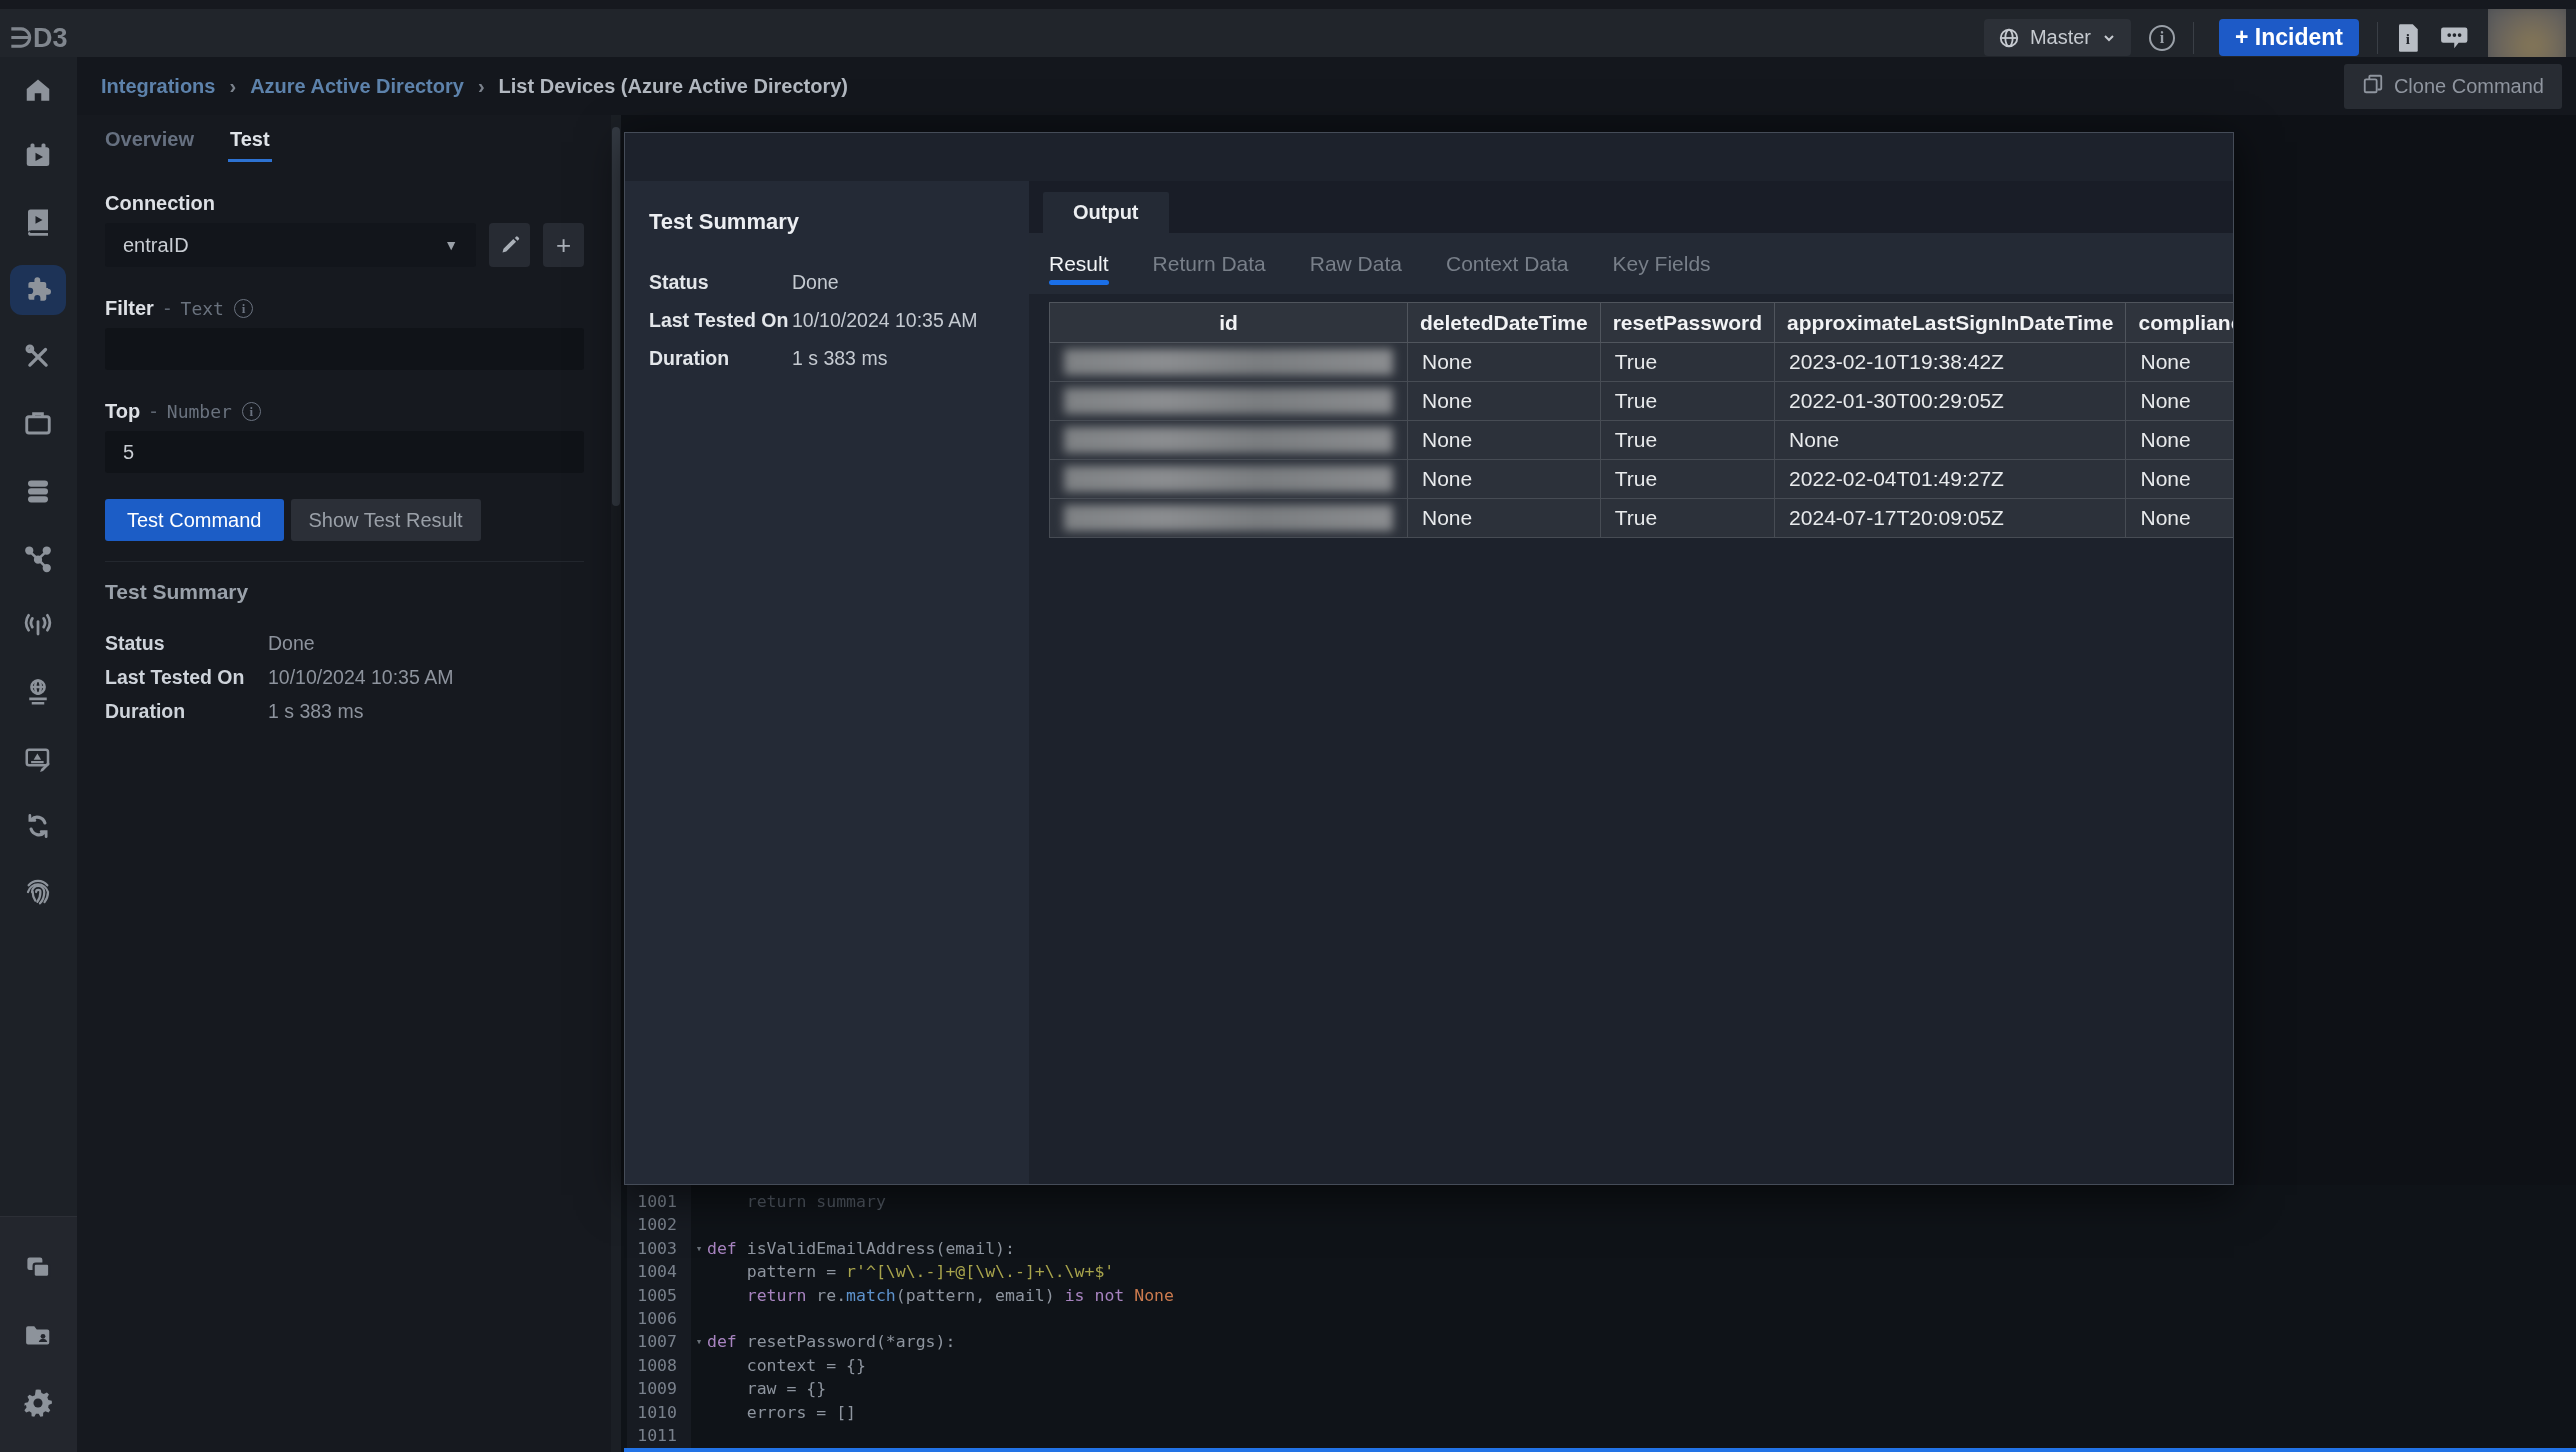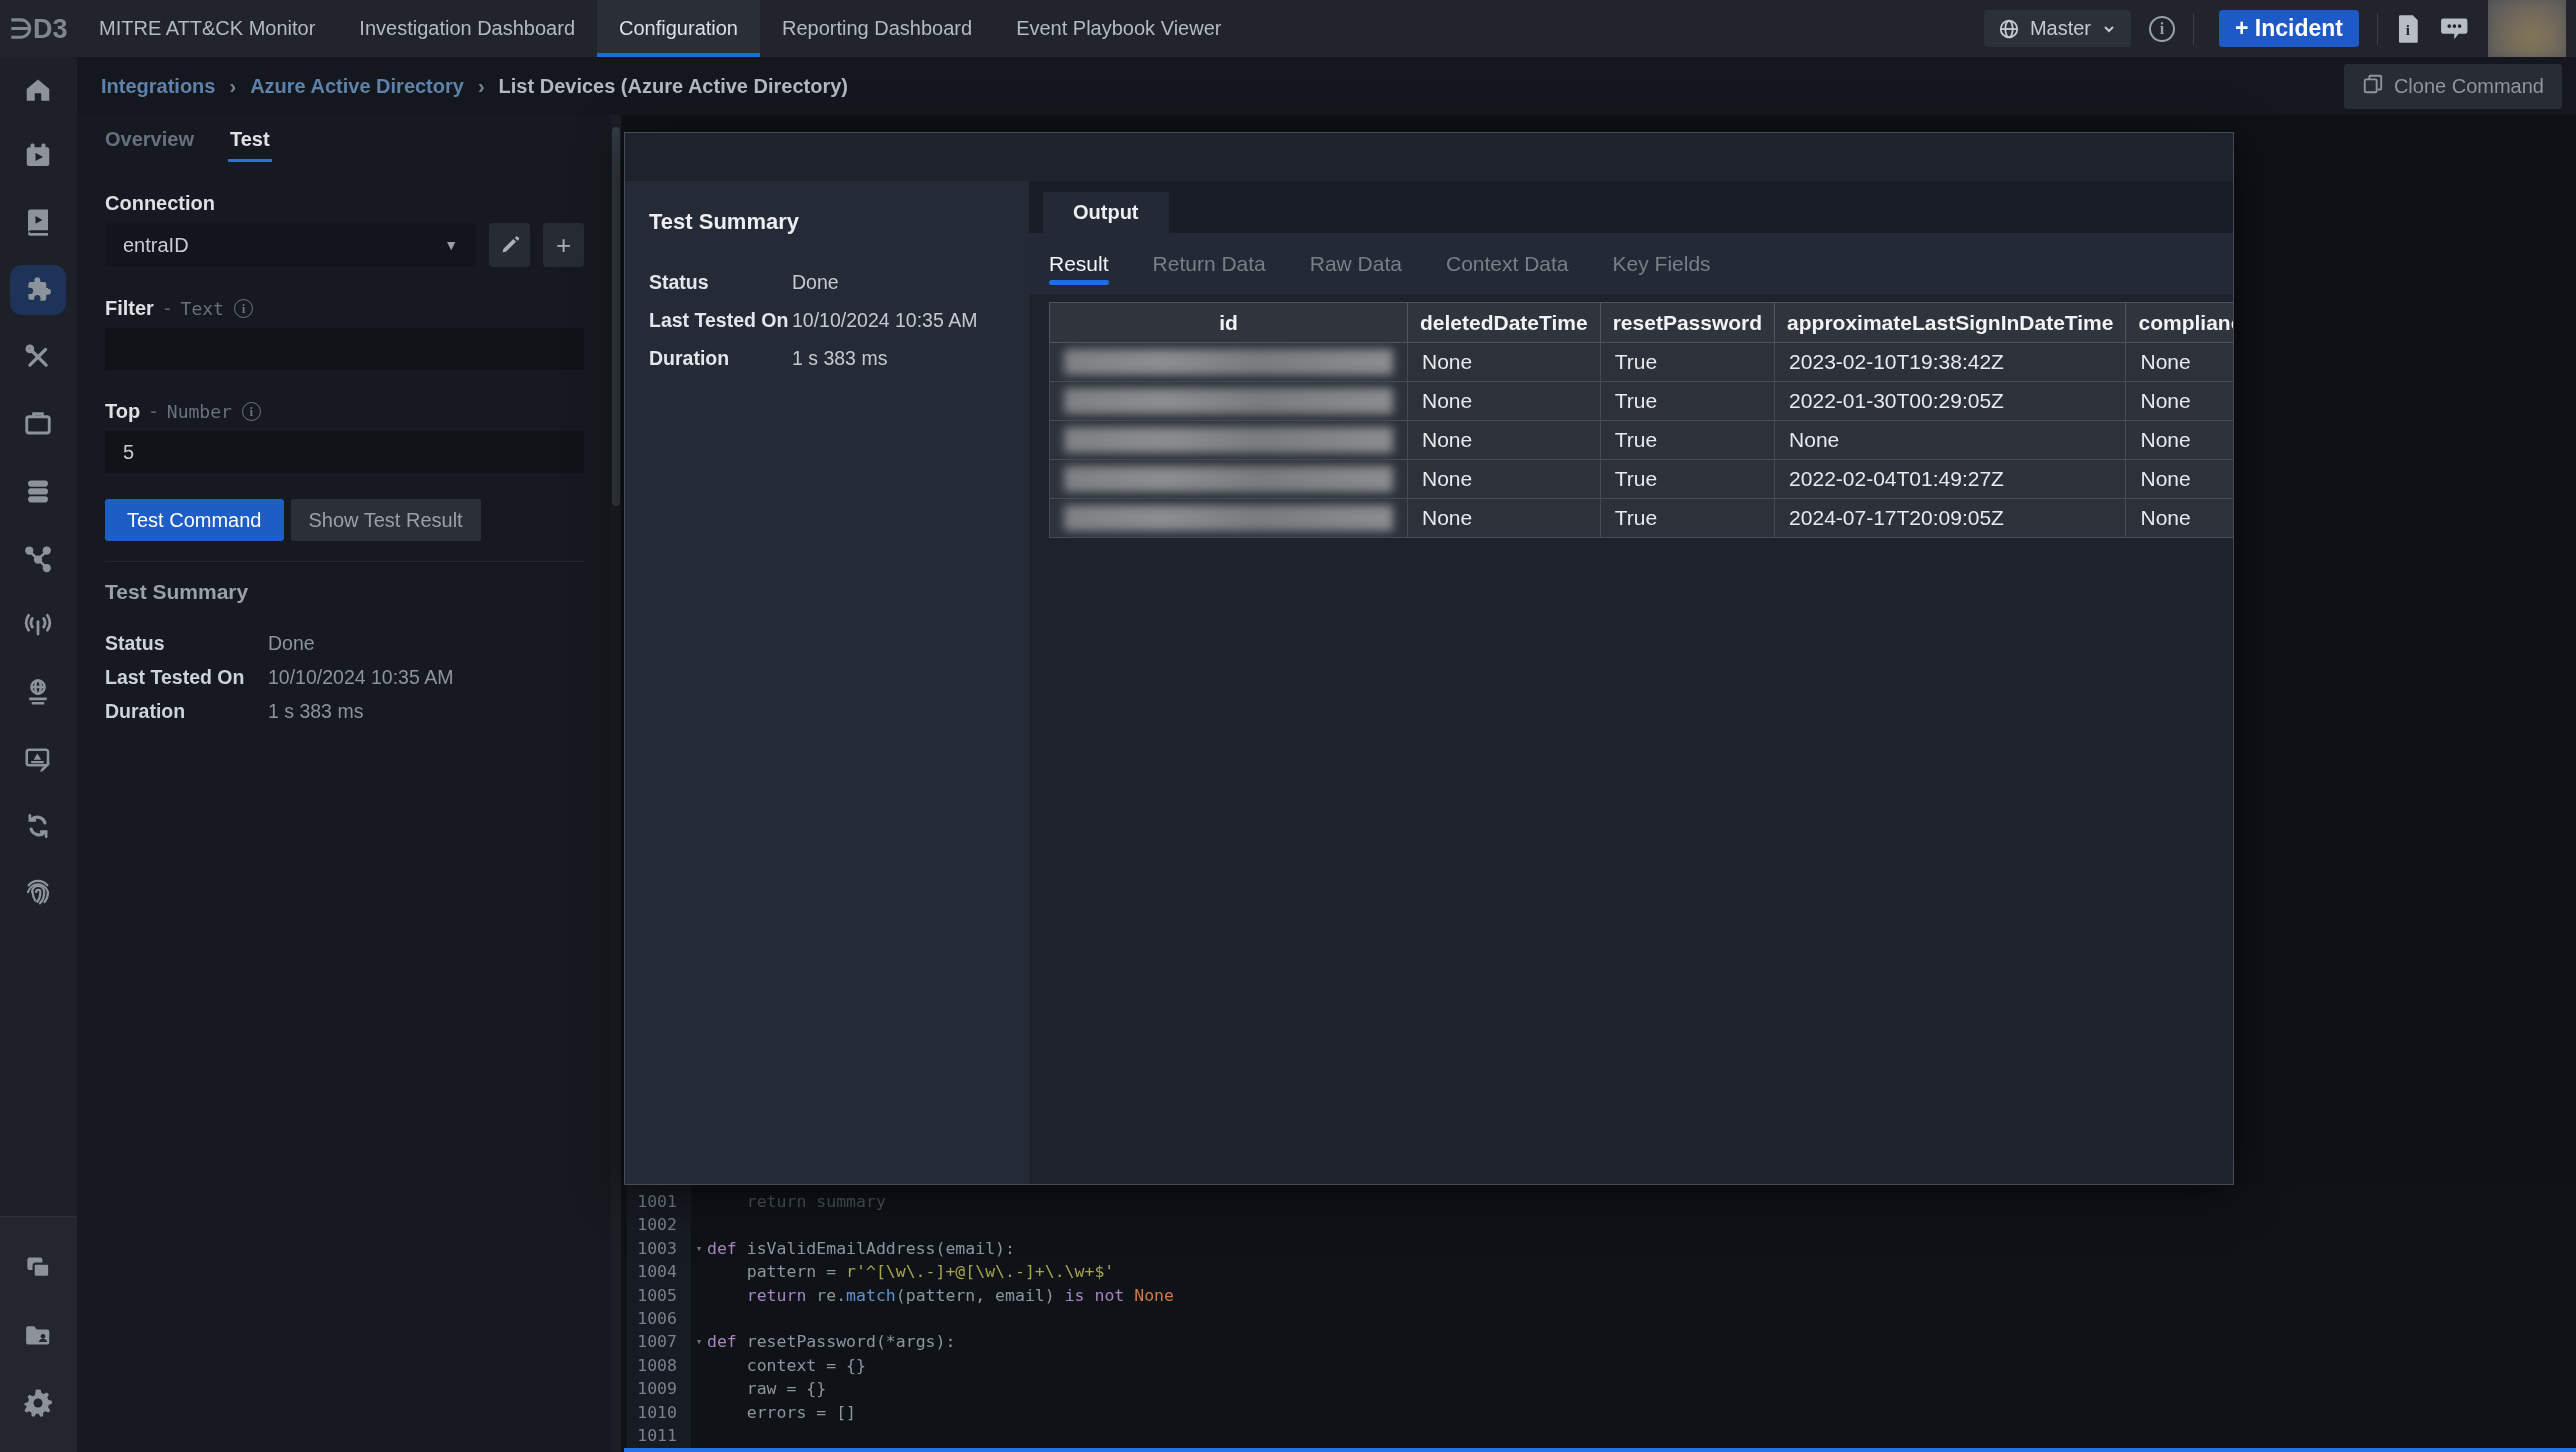--- a/index.html
+++ b/index.html
@@ -1,21 +1,21 @@
 <!DOCTYPE html>
 <html><head>
 <meta charset="utf-8">
 <style>
   html,body{margin:0;padding:0;background:#0c0e12;}
   *{box-sizing:border-box;}
   #stage{position:relative;width:2576px;height:1453px;overflow:hidden;
          font-family:"Liberation Sans",sans-serif;background:#16191f;color:#c6cad1;}
 
   
-  #topnav{position:absolute;left:0;top:0;width:2576px;height:57px;background:#21252b;display:flex;align-items:center;}
+  #topnav{position:absolute;left:0;top:9px;width:2576px;height:57px;background:#21252b;display:flex;align-items:center;}
   #logo{width:77px;text-align:center;font-weight:bold;font-size:27px;color:#80868e;letter-spacing:0px;}
   #nav-items{display:flex;height:57px;align-items:stretch;}
   .nav-item{display:flex;align-items:center;padding:0 22px;font-size:20px;color:#b4bac2;position:relative;cursor:pointer;white-space:nowrap;}
   .nav-item.active{background:#2a2f36;color:#dde1e6;}
   .nav-item.active::after{content:"";position:absolute;left:0;right:0;bottom:0;height:4px;background:#1e6ae0;}
   #nav-right{margin-left:auto;display:flex;align-items:center;gap:18px;padding-right:10px;height:57px;}
   #site-pill{display:flex;align-items:center;gap:10px;background:#2c3037;border-radius:4px;height:37px;padding:0 14px;color:#c6cad0;font-size:20px;cursor:pointer;}
   .vdiv{width:1px;height:32px;background:#3a3f46;}
   #incident-btn{display:flex;align-items:center;gap:8px;background:#1d5ac7;color:#fff;font-size:23px;font-weight:bold;height:37px;padding:0 16px;border-radius:4px;cursor:pointer;white-space:nowrap;margin-left:7px;}
   .info-circ{width:26px;height:26px;border:2px solid #9aa0a8;border-radius:50%;color:#9aa0a8;display:flex;align-items:center;justify-content:center;font-size:16px;font-weight:bold;font-family:"Liberation Serif",serif;}
@@ -111,27 +111,20 @@
   #rtable td{background:#2c313a;border:1px solid #474c54;height:39px;font-size:21px;color:#e8eaec;text-align:left;padding:0 14px;white-space:nowrap;overflow:hidden;}
   .redact{width:329px;height:26px;background:linear-gradient(90deg,#7e8184,#8b8d90 30%,#7a7d80 60%,#8b8d90);border-radius:2px;filter:blur(5px);}
 </style>
 </head>
 <body>
 
 <div id="stage">
 
   <div id="topnav">
     <div id="logo">∋D3</div>
-    <div id="nav-items">
-        <div class="nav-item">MITRE ATT&amp;CK Monitor</div>
-        <div class="nav-item">Investigation Dashboard</div>
-        <div class="nav-item active">Configuration</div>
-        <div class="nav-item">Reporting Dashboard</div>
-        <div class="nav-item">Event Playbook Viewer</div>
-      </div>
     <div id="nav-right">
       <div id="site-pill">
         <span class="tool-ic">
           <svg width="22" height="22" viewBox="0 0 24 24" fill="none" stroke="#c6cad0" stroke-width="2">
             <circle cx="12" cy="12" r="9"></circle>
               <ellipse cx="12" cy="12" rx="4" ry="9"></ellipse>
               <path d="M3.5 12h17"></path>
           </svg>
         </span>
         <span>Master</span>

